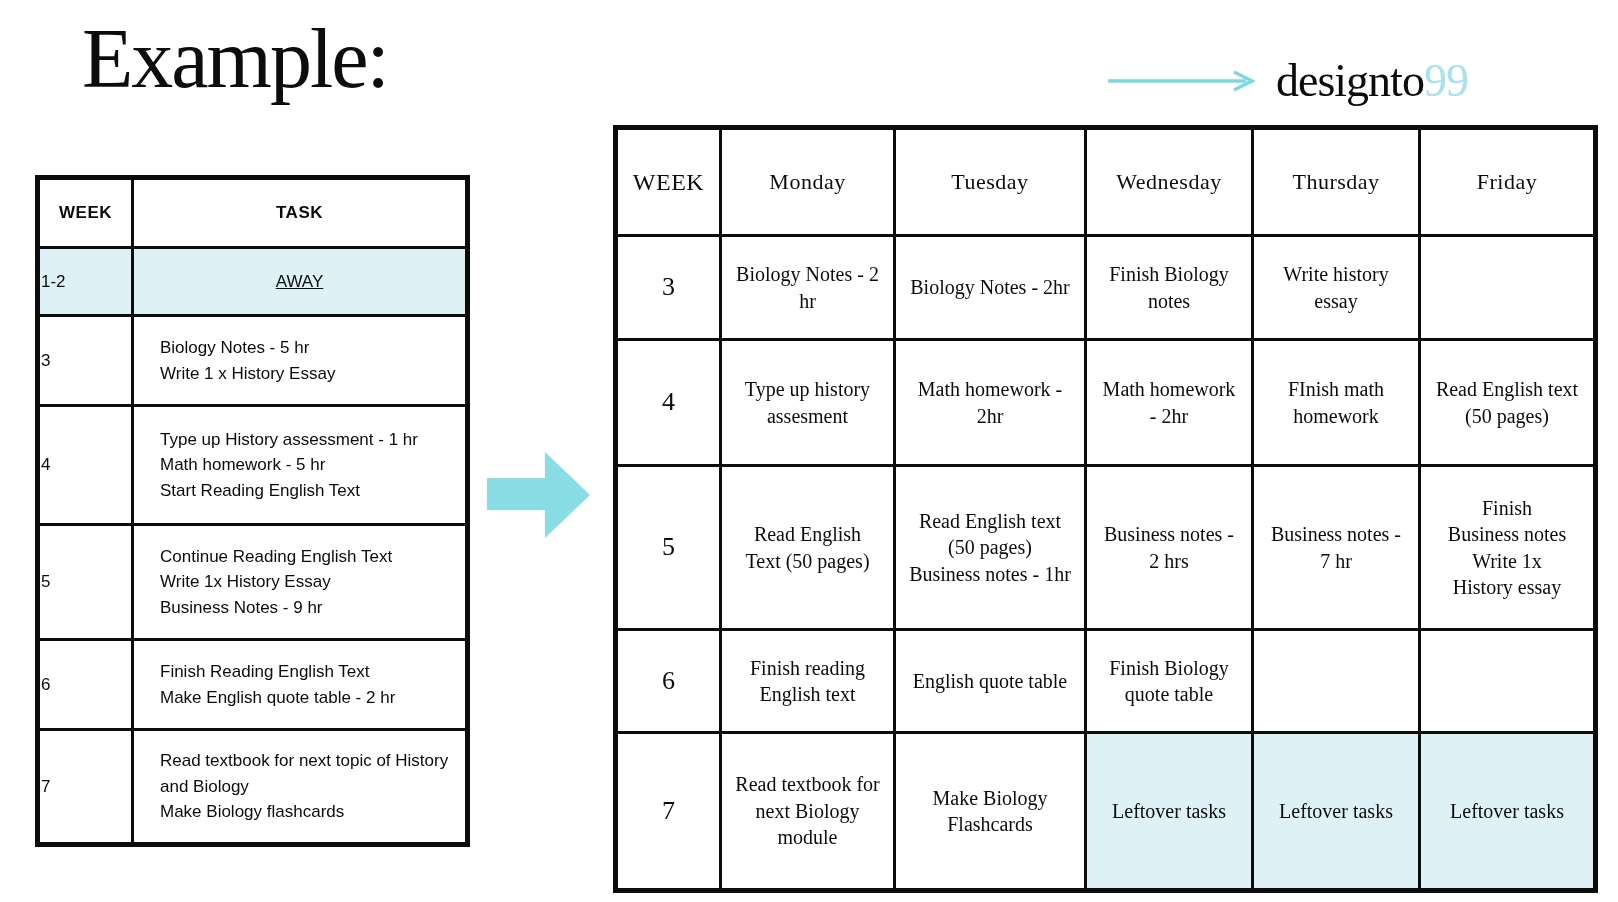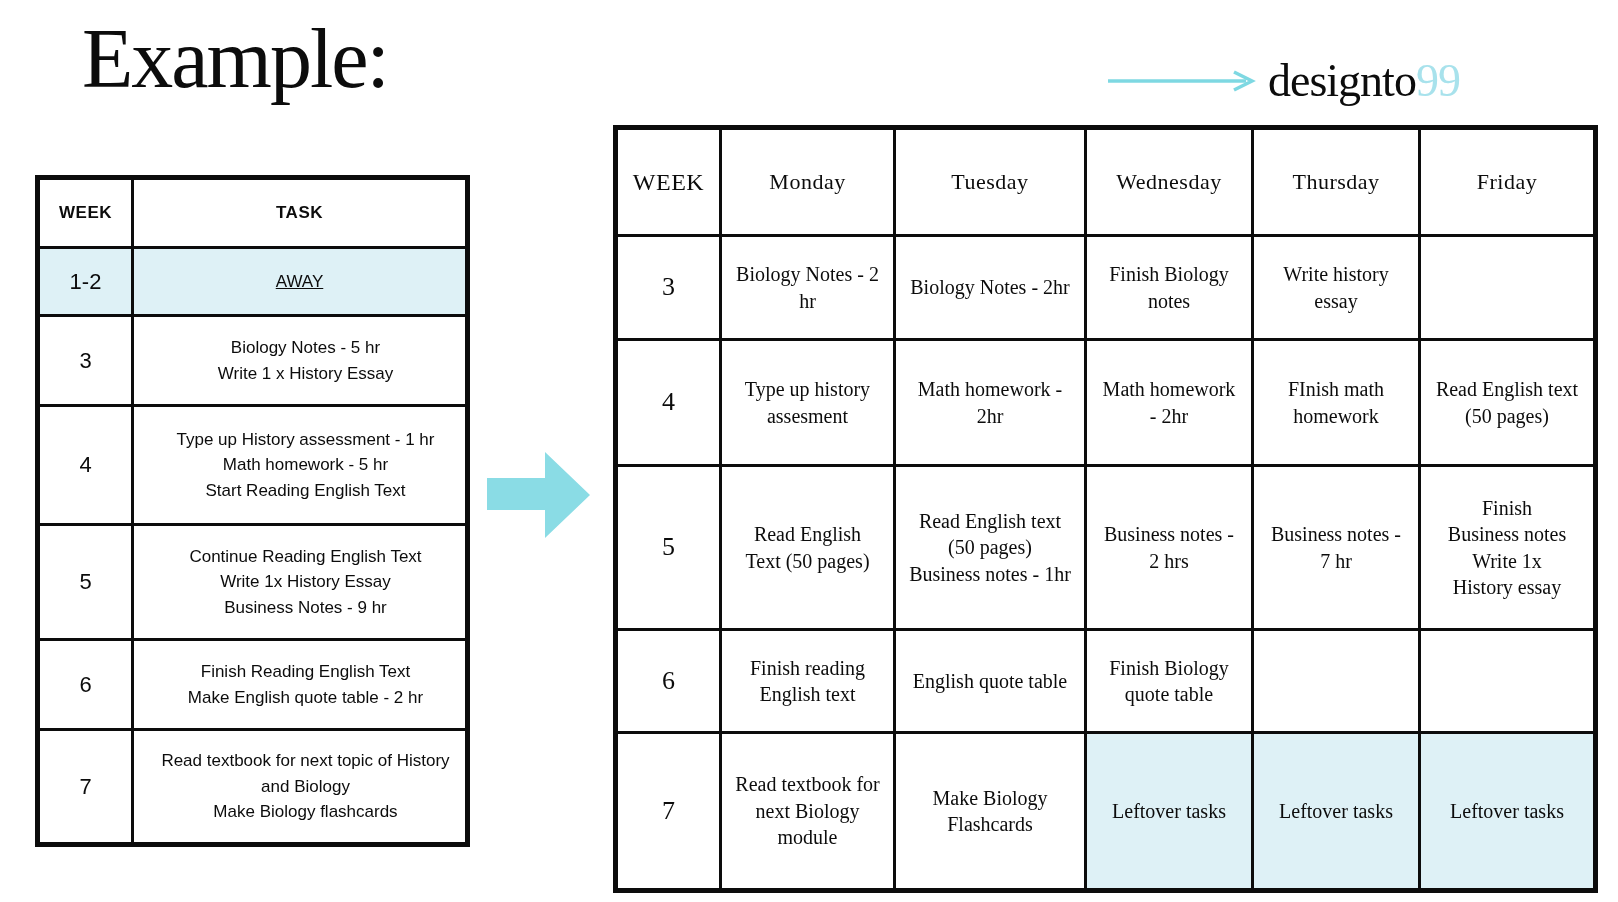--- a/index.html
+++ b/index.html
@@ -20,44 +20,44 @@
   
   .title{
     position:absolute;left:82px;top:10px;margin:0;
     font-family:"Liberation Serif", serif;font-weight:400;
     font-size:84px;letter-spacing:-2px;color:var(--ink);
   }
 
   
   .logo{
     position:absolute;left:1106px;top:58px;
-    display:flex;align-items:center;gap:10px;
+    display:flex;align-items:center;gap:18px;
   }
   .logo-arrow{display:block;}
   .logo-text{
     font-family:"Liberation Serif", serif;font-size:46px;line-height:1;
     letter-spacing:-1px;color:var(--ink);
   }
   .logo-text .accent{color:var(--logo-accent);}
 
   
   .task-table{
     position:absolute;left:35px;top:175px;width:430px;
     border-collapse:collapse;table-layout:fixed;background:#fff;
     border:5px solid var(--ink);
   }
   .task-table th,.task-table td{
     border:3px solid var(--ink);vertical-align:middle;background:#fff;
   }
   .task-table th{
     font-size:17px;font-weight:700;letter-spacing:.5px;text-align:center;
   }
-  .task-table td.wk{text-align:center;font-size:22px;}
+  .task-table td.wk{text-align:left;font-size:17px;}
   .task-table td.tk{
-    font-size:17px;line-height:1.5;text-align:center;
+    font-size:17px;line-height:1.5;text-align:left;
     padding:10px 14px 10px 26px;white-space:pre-line;
   }
   .task-table td.tk.center{text-align:center;padding:0;text-decoration:underline;}
   .task-table tr.hl td{background:var(--highlight);}
   .task-table tr.lh{height:70px;}
   .task-table tr.lr0{height:68px;}
   .task-table tr.lr1{height:90px;}
   .task-table tr.lr2{height:119px;}
   .task-table tr.lr3{height:115px;}
   .task-table tr.lr4{height:90px;}

